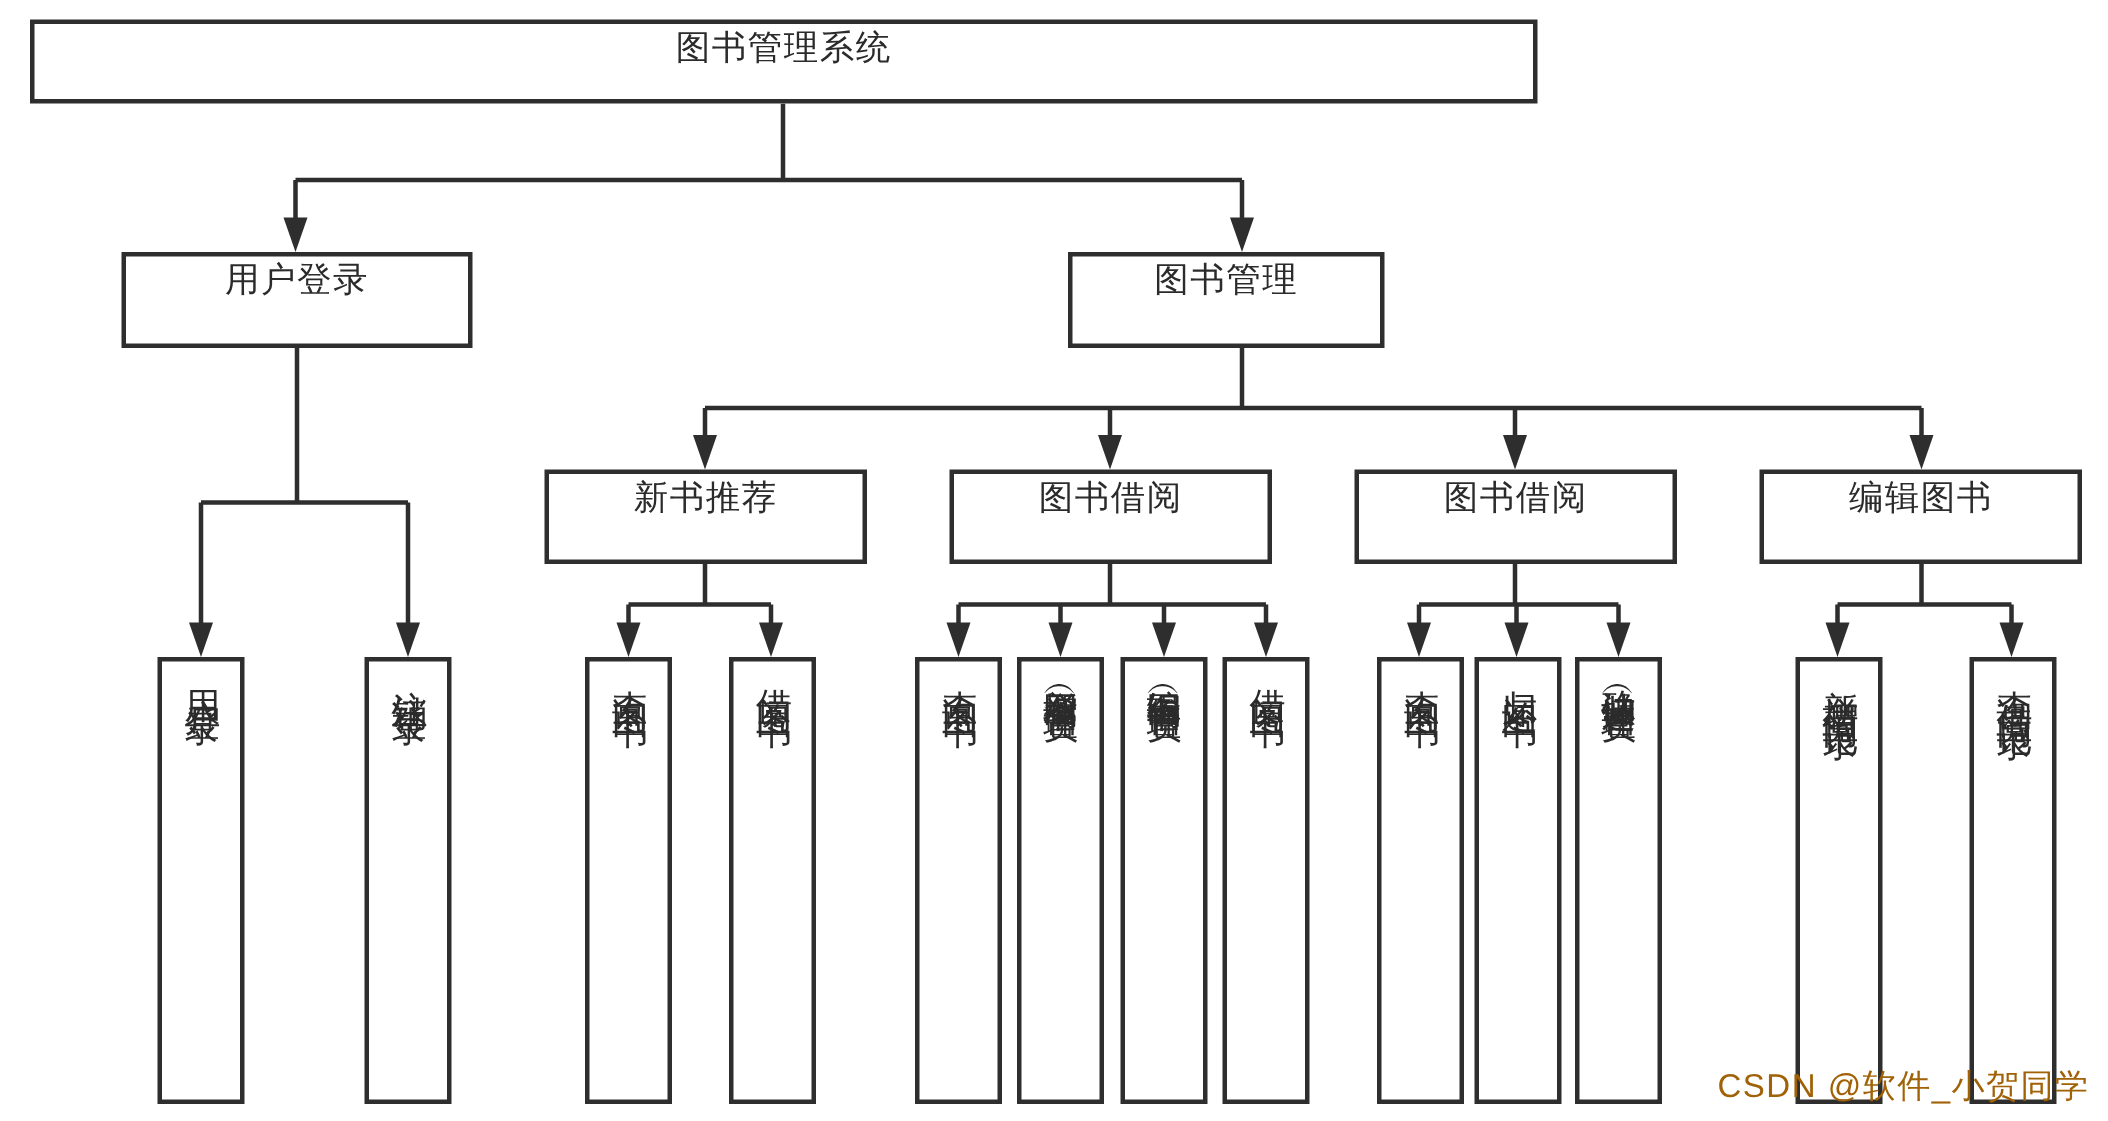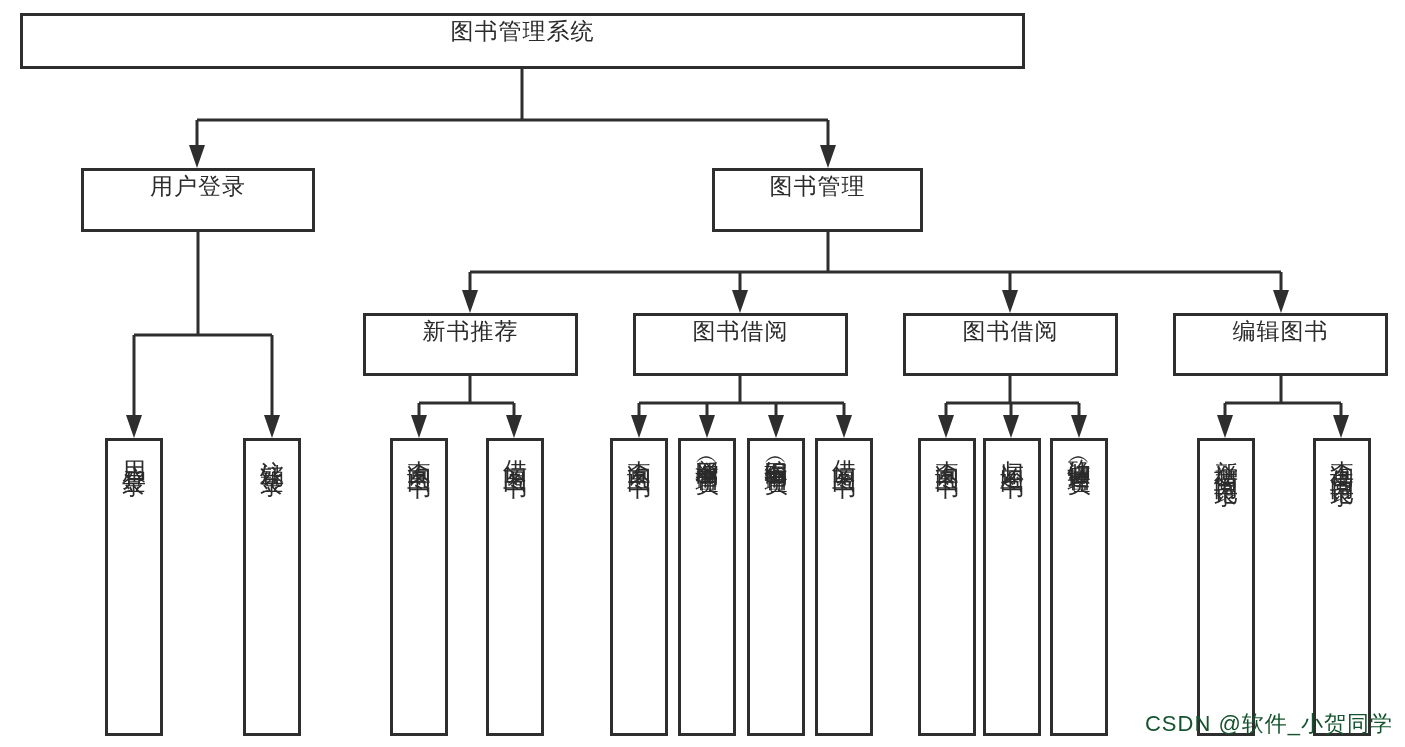--- a/index.html
+++ b/index.html
@@ -19,21 +19,21 @@
   }
   .vbox{top:438px;width:58px;height:298px;}
   .vlabel{
     writing-mode:vertical-rl;text-orientation:mixed;
     color:#2b2b2b;font-size:24px;letter-spacing:5px;line-height:1;
     white-space:nowrap;
   }
   .vbox.long .vlabel{font-size:23px;letter-spacing:2px;}
   .watermark{
     position:absolute;right:12px;bottom:8px;z-index:3;
-    color:#14532d;font-size:22px;letter-spacing:1px;white-space:nowrap;
+    color:#a16207;font-size:22px;letter-spacing:1px;white-space:nowrap;
   }
 </style>
 </head>
 <body>
 
 <div class="stage">
 
   <svg class="connectors" width="1405" height="747" viewBox="0 0 1405 747" aria-hidden="true">
     <path fill="none" stroke="#2e2e2e" stroke-width="3" d="
       M522 69 V120 M197 120 H828 M197 120 V150 M828 120 V150

